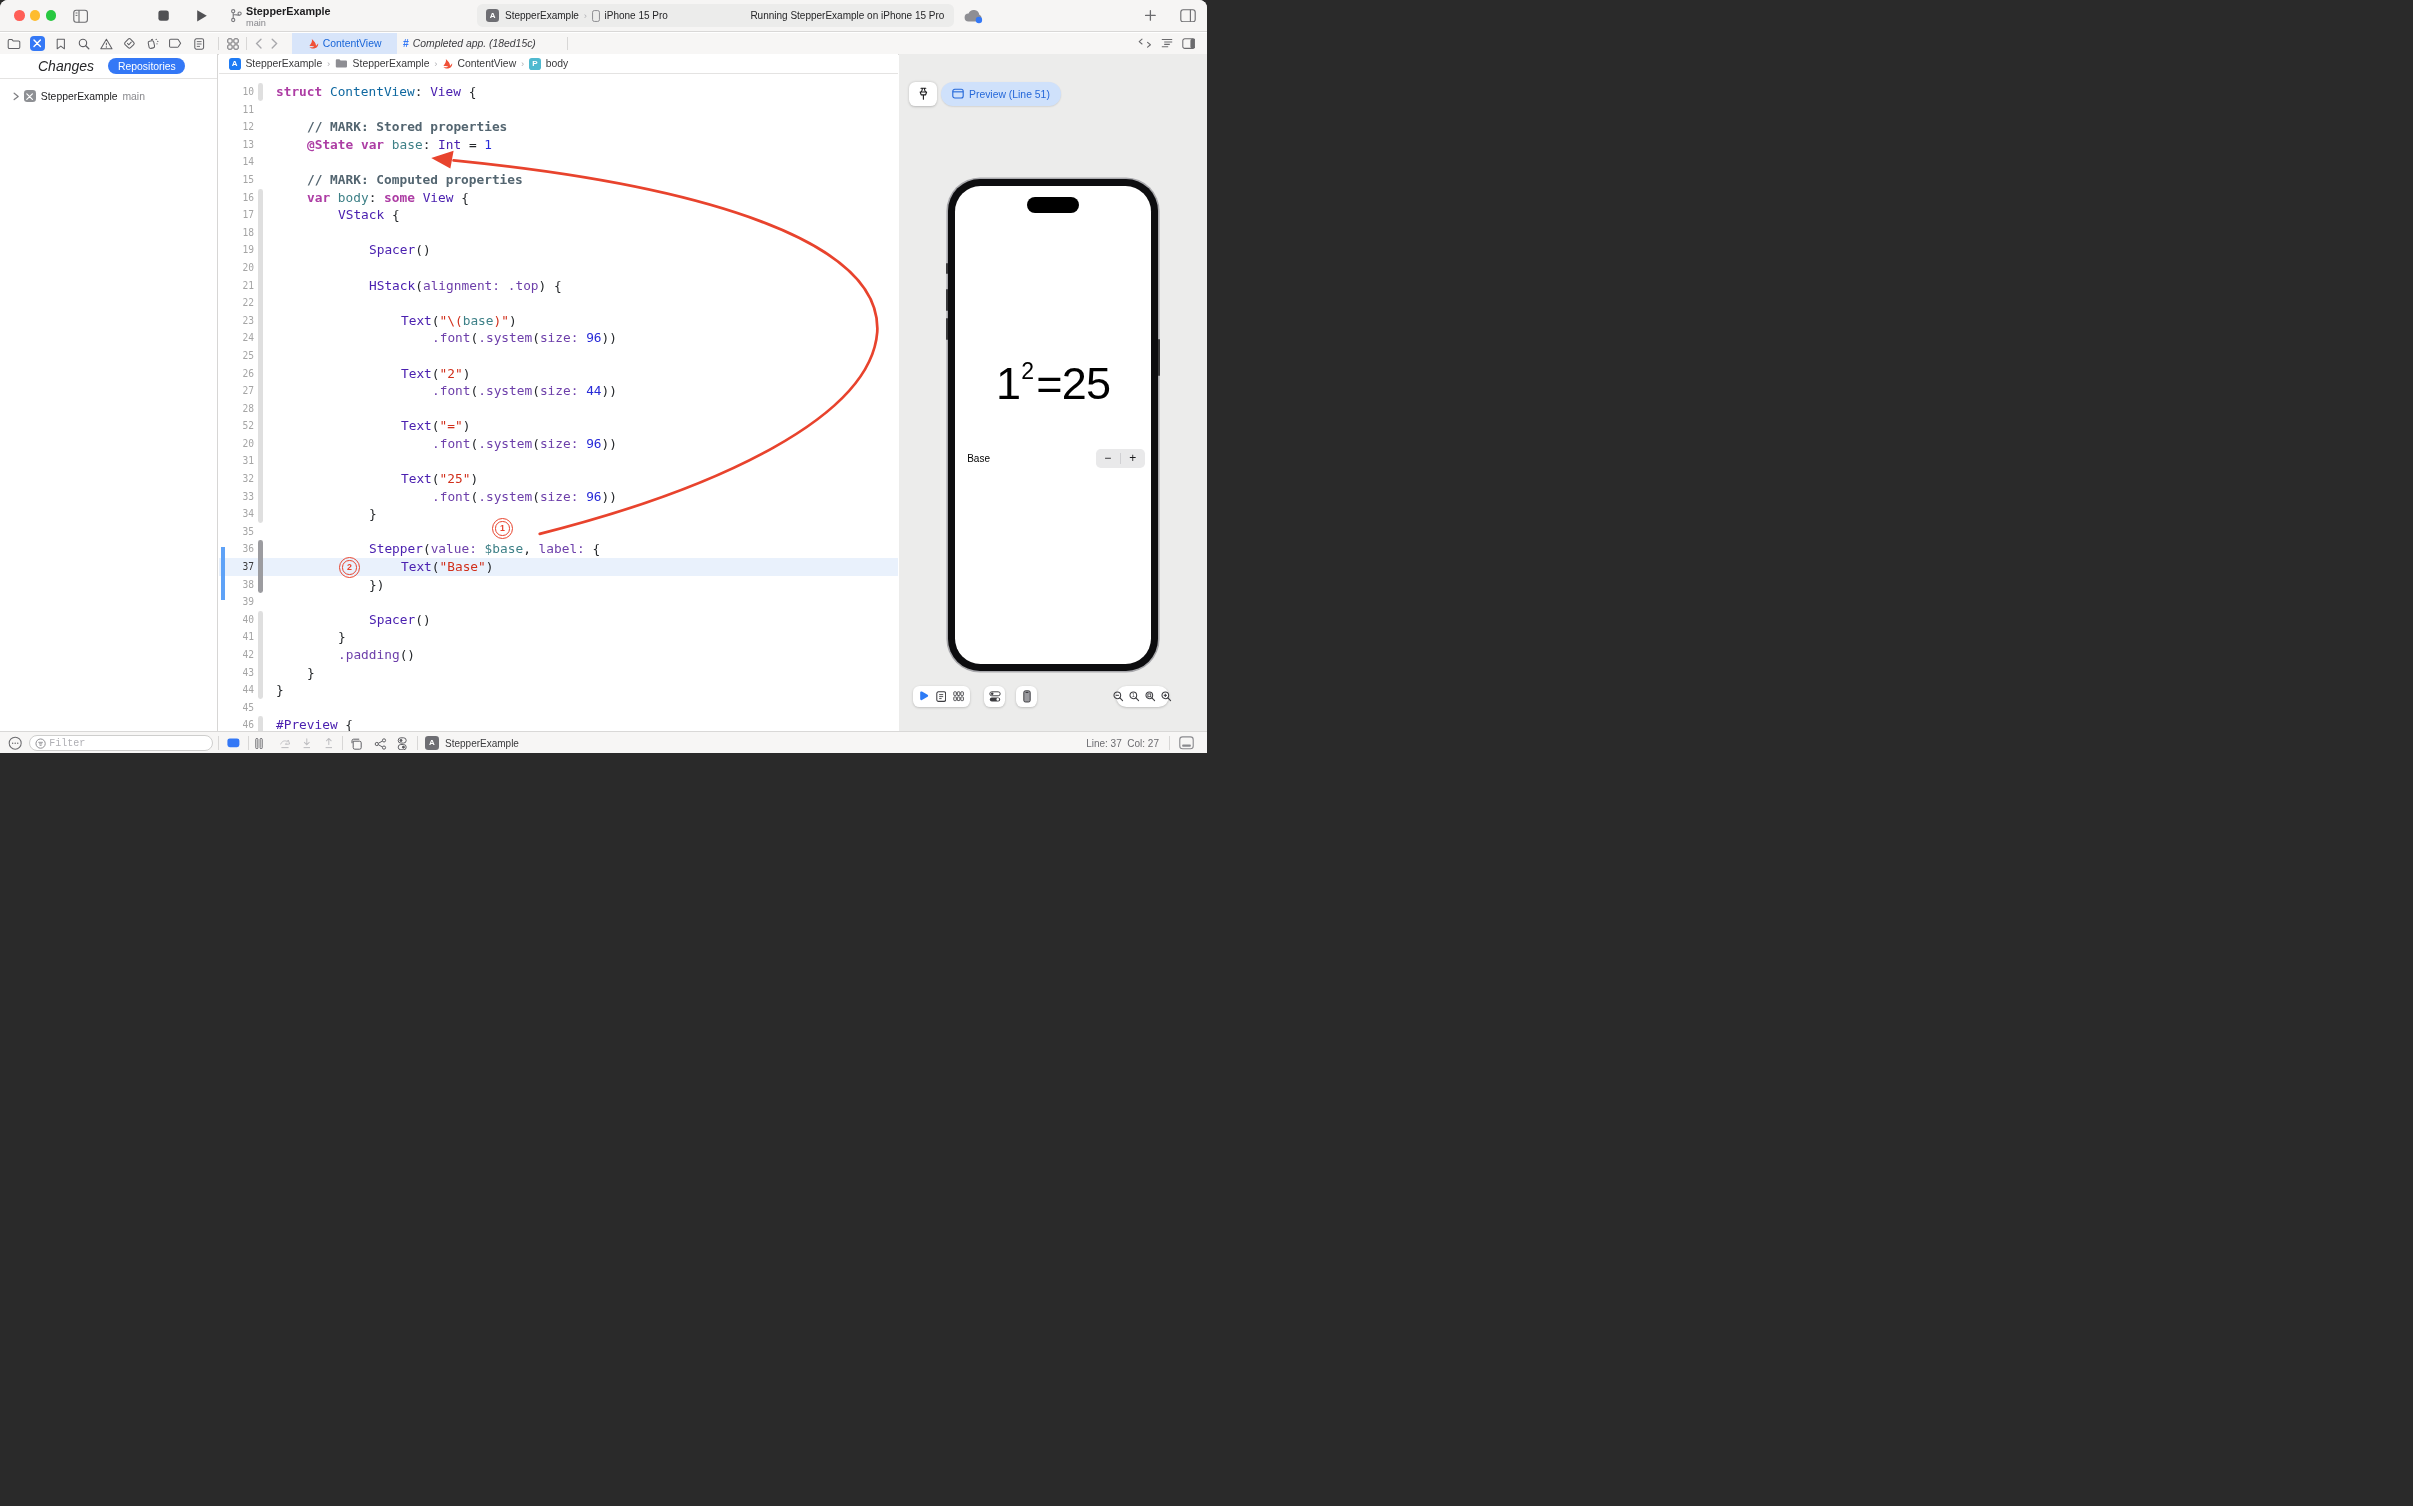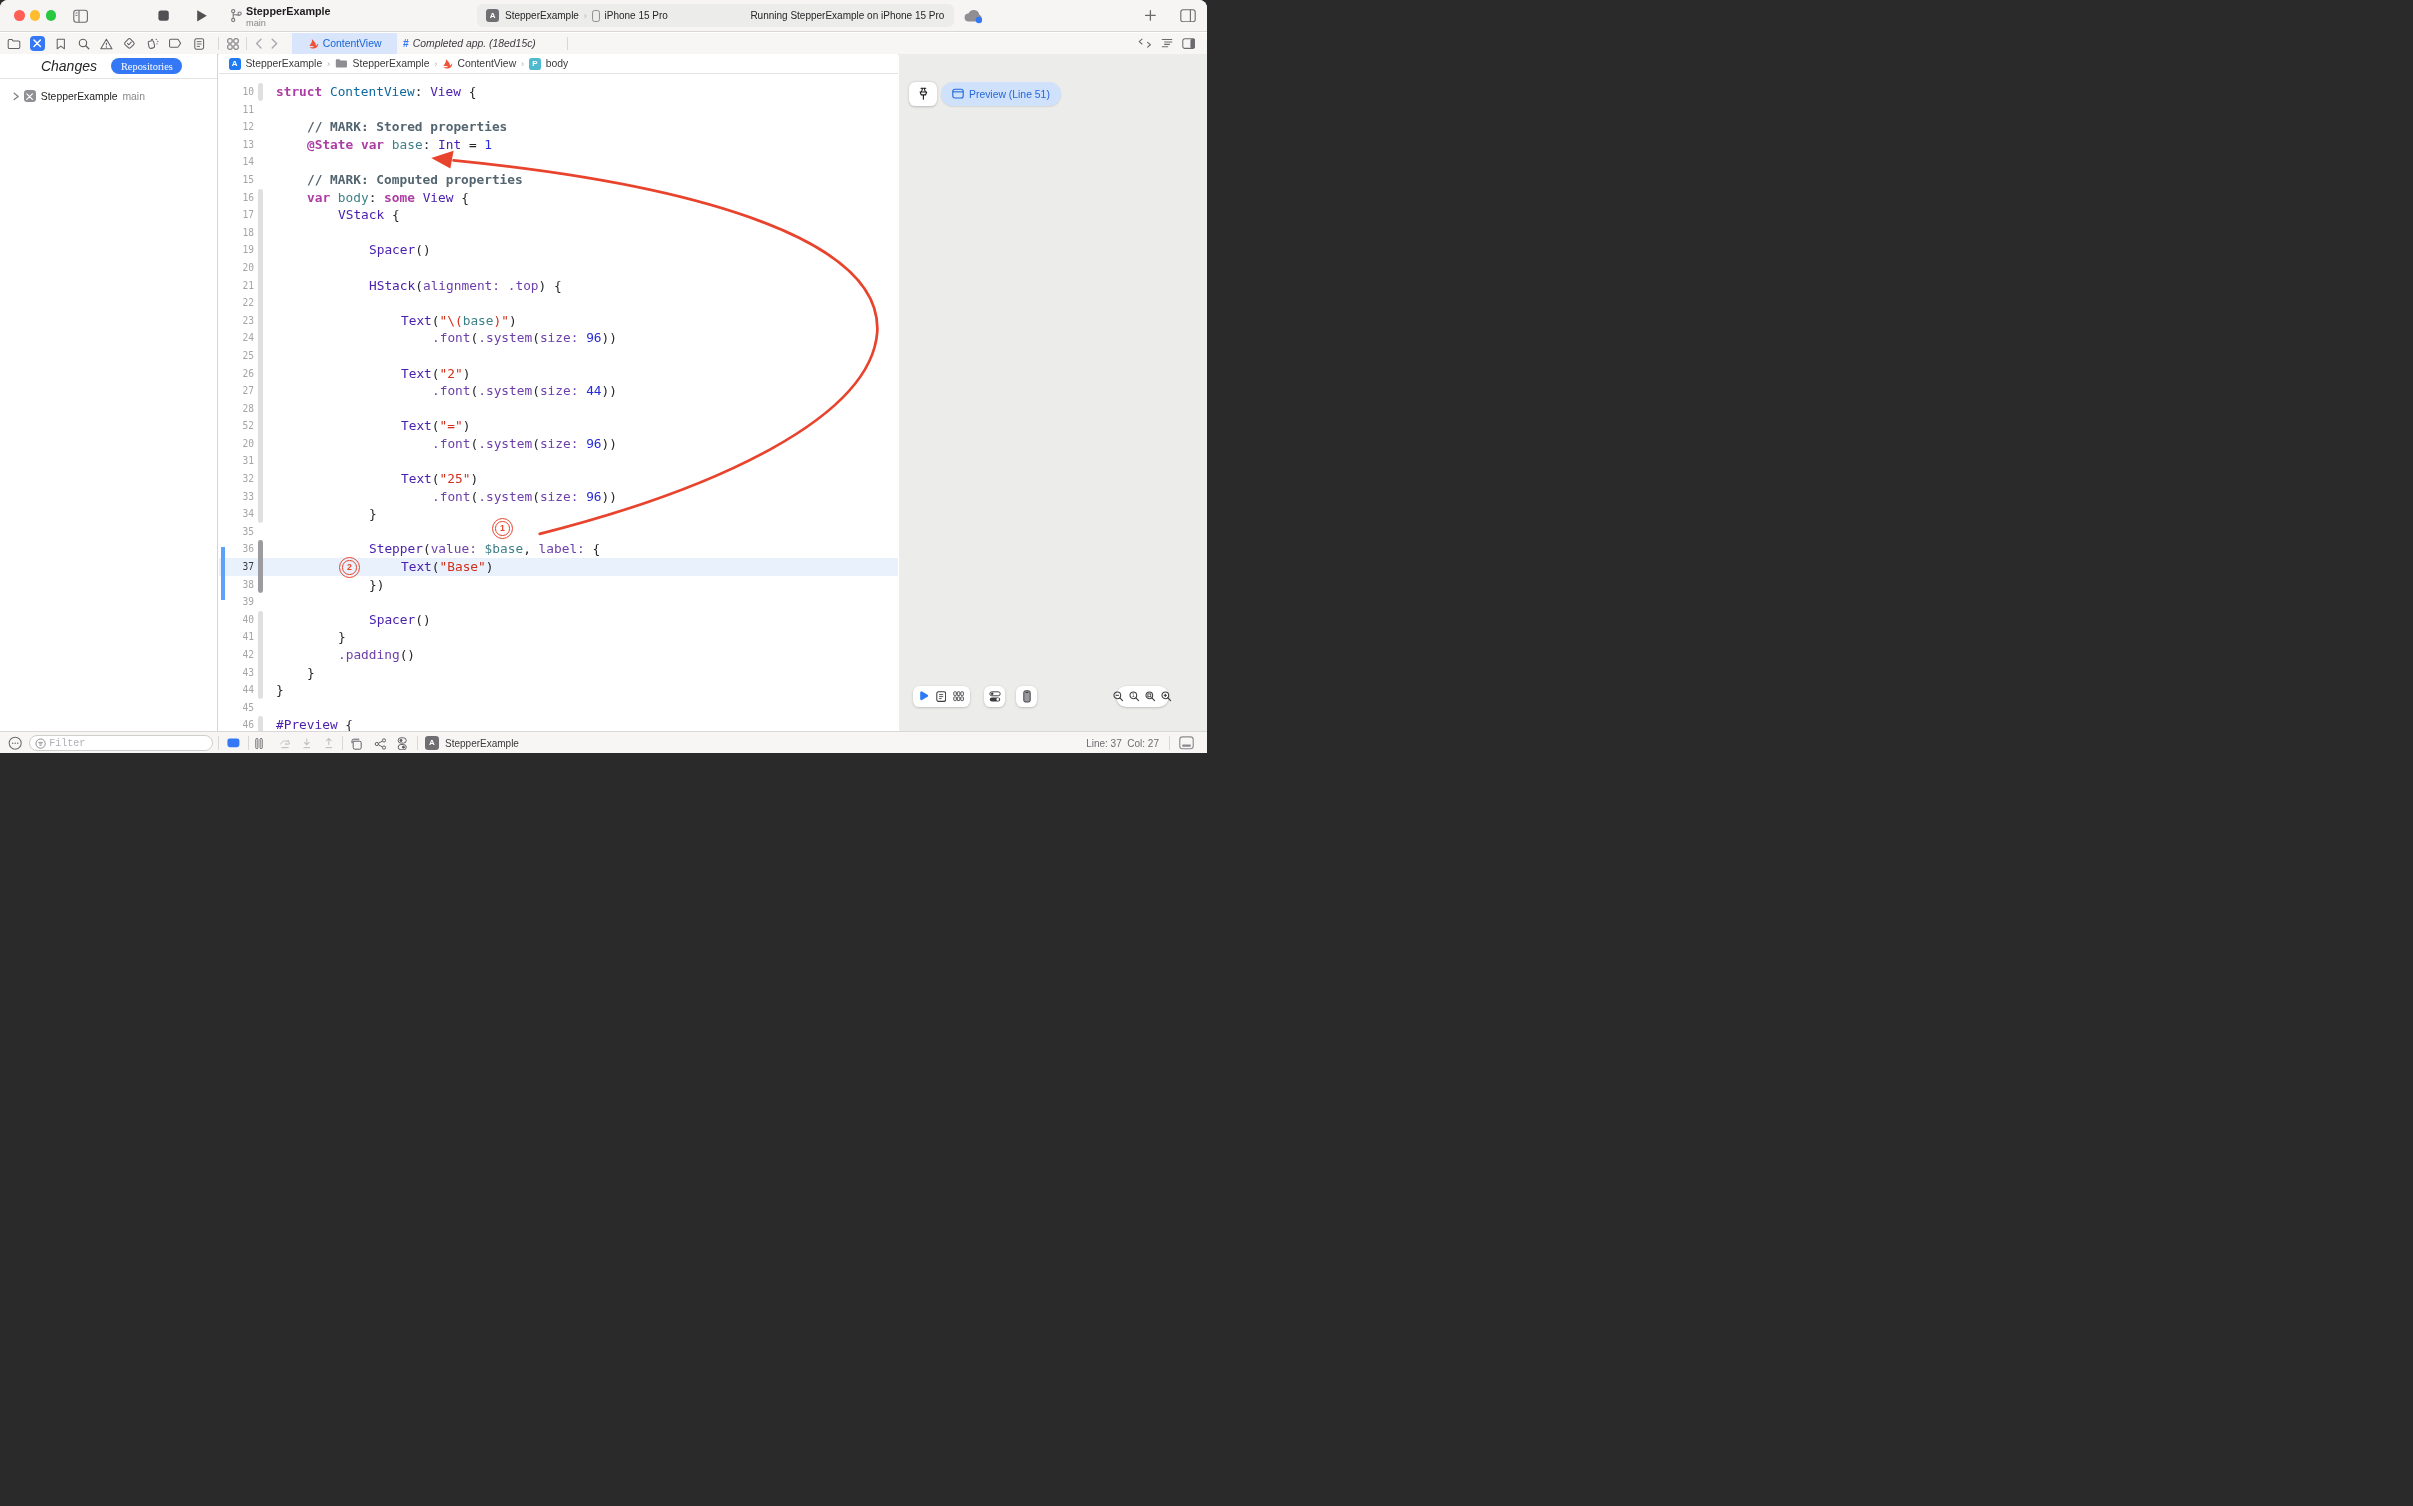--- a/index.html
+++ b/index.html
@@ -33,21 +33,21 @@
   .vdiv { position:absolute; top:4px; width:0.8px; height:12.8px; background:#D8D7D6; }
 
   
   #jumpbar { position:absolute; left:219px; top:54px; width:679px; height:20px; background:#fff;
              border-bottom:0.8px solid #E4E3E2; display:flex; align-items:center; font-size:10.4px; color:#3a3a3c; padding-left:9.6px; }
 
   
   #sidebar { position:absolute; left:0; top:54px; width:218px; height:677px; background:#fff; border-right:0.8px solid #D7D6D5; }
   #sb-tabs { height:25px; display:flex; align-items:center; justify-content:center; gap:8px; border-bottom:0.8px solid #E4E3E2; }
   #sb-changes { font-size:14px; color:#262628; padding:2.4px 6.4px;font-style:italic; }
-  #sb-repos { font-size:10.4px; color:#fff; background:var(--accent,#3478F6); padding:2.4px 9.6px; border-radius:8.8px;font-family:Liberation Serif, serif; }
+  #sb-repos { font-size:10.4px; color:#fff; background:var(--accent,#3478F6); padding:2.4px 9.6px; border-radius:8.8px; }
   #repo-row { display:flex; align-items:center; gap:4.8px; margin:11.2px 0 0 12.8px; font-size:10.4px; }
   .repoico { width:12px; height:12px; border-radius:3.2px; background:#8E9094; display:flex; align-items:center; justify-content:center; }
 
   
   #editor { position:absolute; left:219px; top:75px; width:679px; height:656px; background:#fff; overflow:hidden; }
   #code-lines { position:absolute; left:0; top:8px; width:679px; }
   .cl { position:relative; height:17.6px; width:679px; }
   .cl.hl { background:#E9F1FC; }
   .ln { position:absolute; left:0; top:0; width:35px; text-align:right; font-family:"DejaVu Sans Mono", monospace;
         font-size:9.6px; line-height:17.6px; color:#A5A5A5; }
@@ -545,20 +545,40 @@
     <div id="preview-pill">
       <span>
         <svg width="12" height="11.2" viewBox="0 0 15 14">
             <rect x="1" y="1.5" width="13" height="11" rx="2.5" fill="none" stroke="#2568D9" stroke-width="1.4"></rect>
             <line x1="1" y1="4.8" x2="14" y2="4.8" stroke="#2568D9" stroke-width="1.4"></line>
           </svg>
       </span>
       <span>Preview (Line 51)</span>
     </div>
 
+    <div id="phone">
+      <span class="nub" style="left:-2.4px;top:84px;width:2.4px;height:11.2px;"></span>
+      <span class="nub" style="left:-2.4px;top:110px;width:2.4px;height:21.5px;"></span>
+      <span class="nub" style="left:-2.4px;top:139px;width:2.4px;height:21.5px;"></span>
+      <span class="nub" style="right:-2.4px;top:160px;width:2.4px;height:37px;"></span>
+      <div id="phone-screen">
+        <div id="island"></div>
+        <div id="expr">
+          <span class="big">1</span><span class="sup">2</span><span class="big">=</span><span class="big">25</span>
+        </div>
+        <div id="stepper-row">
+          <span id="stepper-label">Base</span>
+          <div id="stepper">
+            <span class="half">−</span>
+            <span class="sdiv"></span>
+            <span class="half">+</span>
+          </div>
+        </div>
+      </div>
+    </div>
 
     <div class="canvas-btn abs" style="left:14.4px;top:632px;width:57px;height:21px;gap:7.2px;">
       <span class="cico">
         <svg width="9.6" height="10.4" viewBox="0 0 12 13">
             <path d="M1.5 2 a1.5 1.5 0 0 1 2.2-1.3 l7 4 a1.5 1.5 0 0 1 0 2.6 l-7 4 A1.5 1.5 0 0 1 1.5 10 Z" fill="#2D7BF6"></path>
           </svg>
       </span>
       <span class="cico">
         <svg width="10.4" height="11.2" viewBox="0 0 13 14">
             <rect x="1" y="1" width="11" height="12" rx="2" fill="none" stroke="#3c3c40" stroke-width="1.3"></rect>

